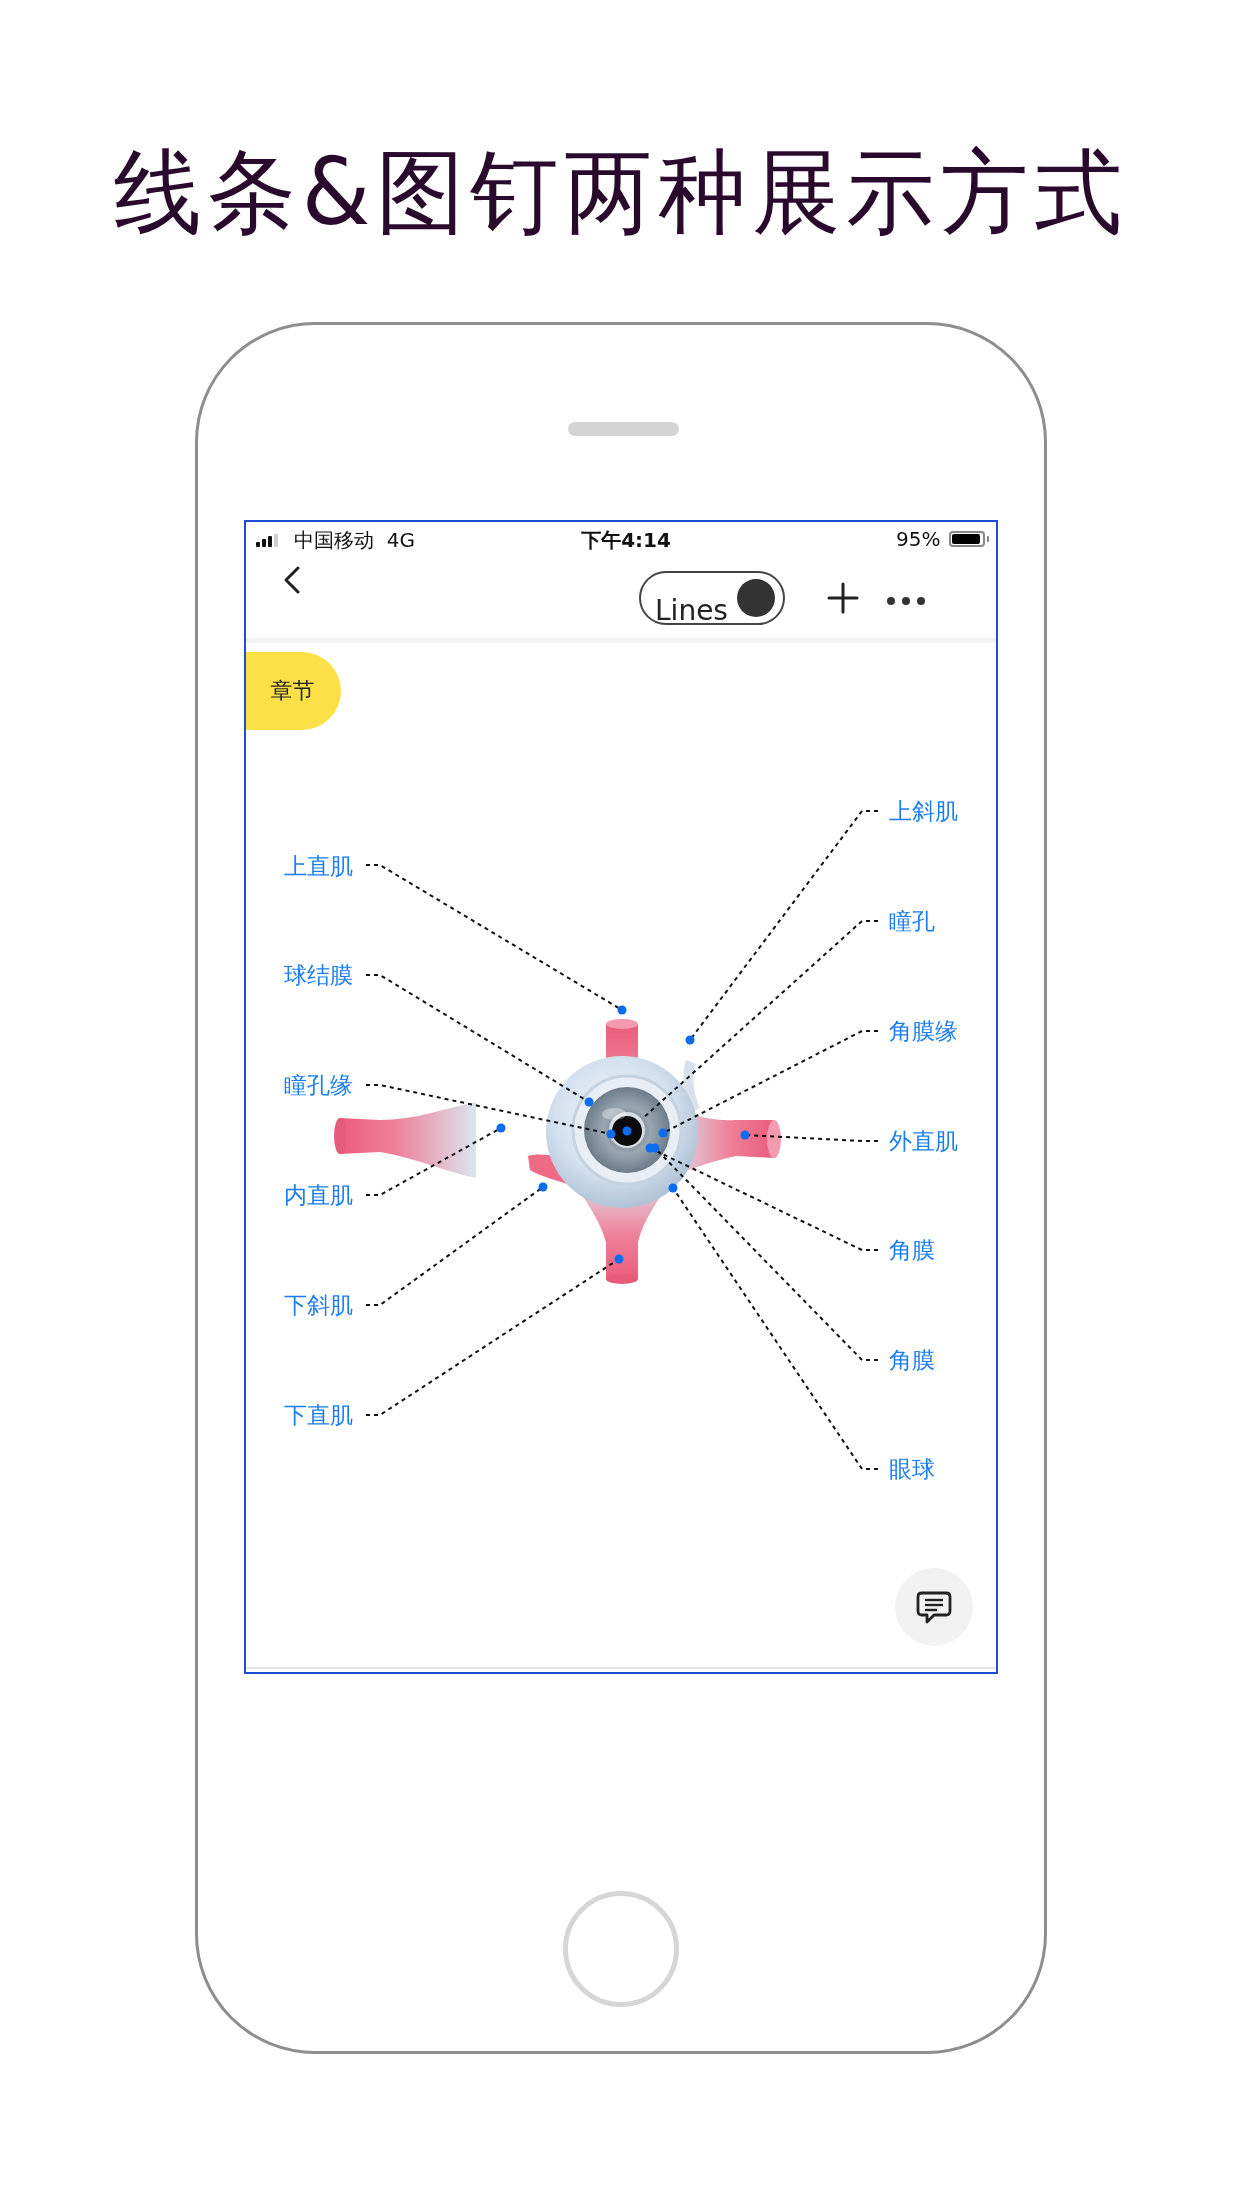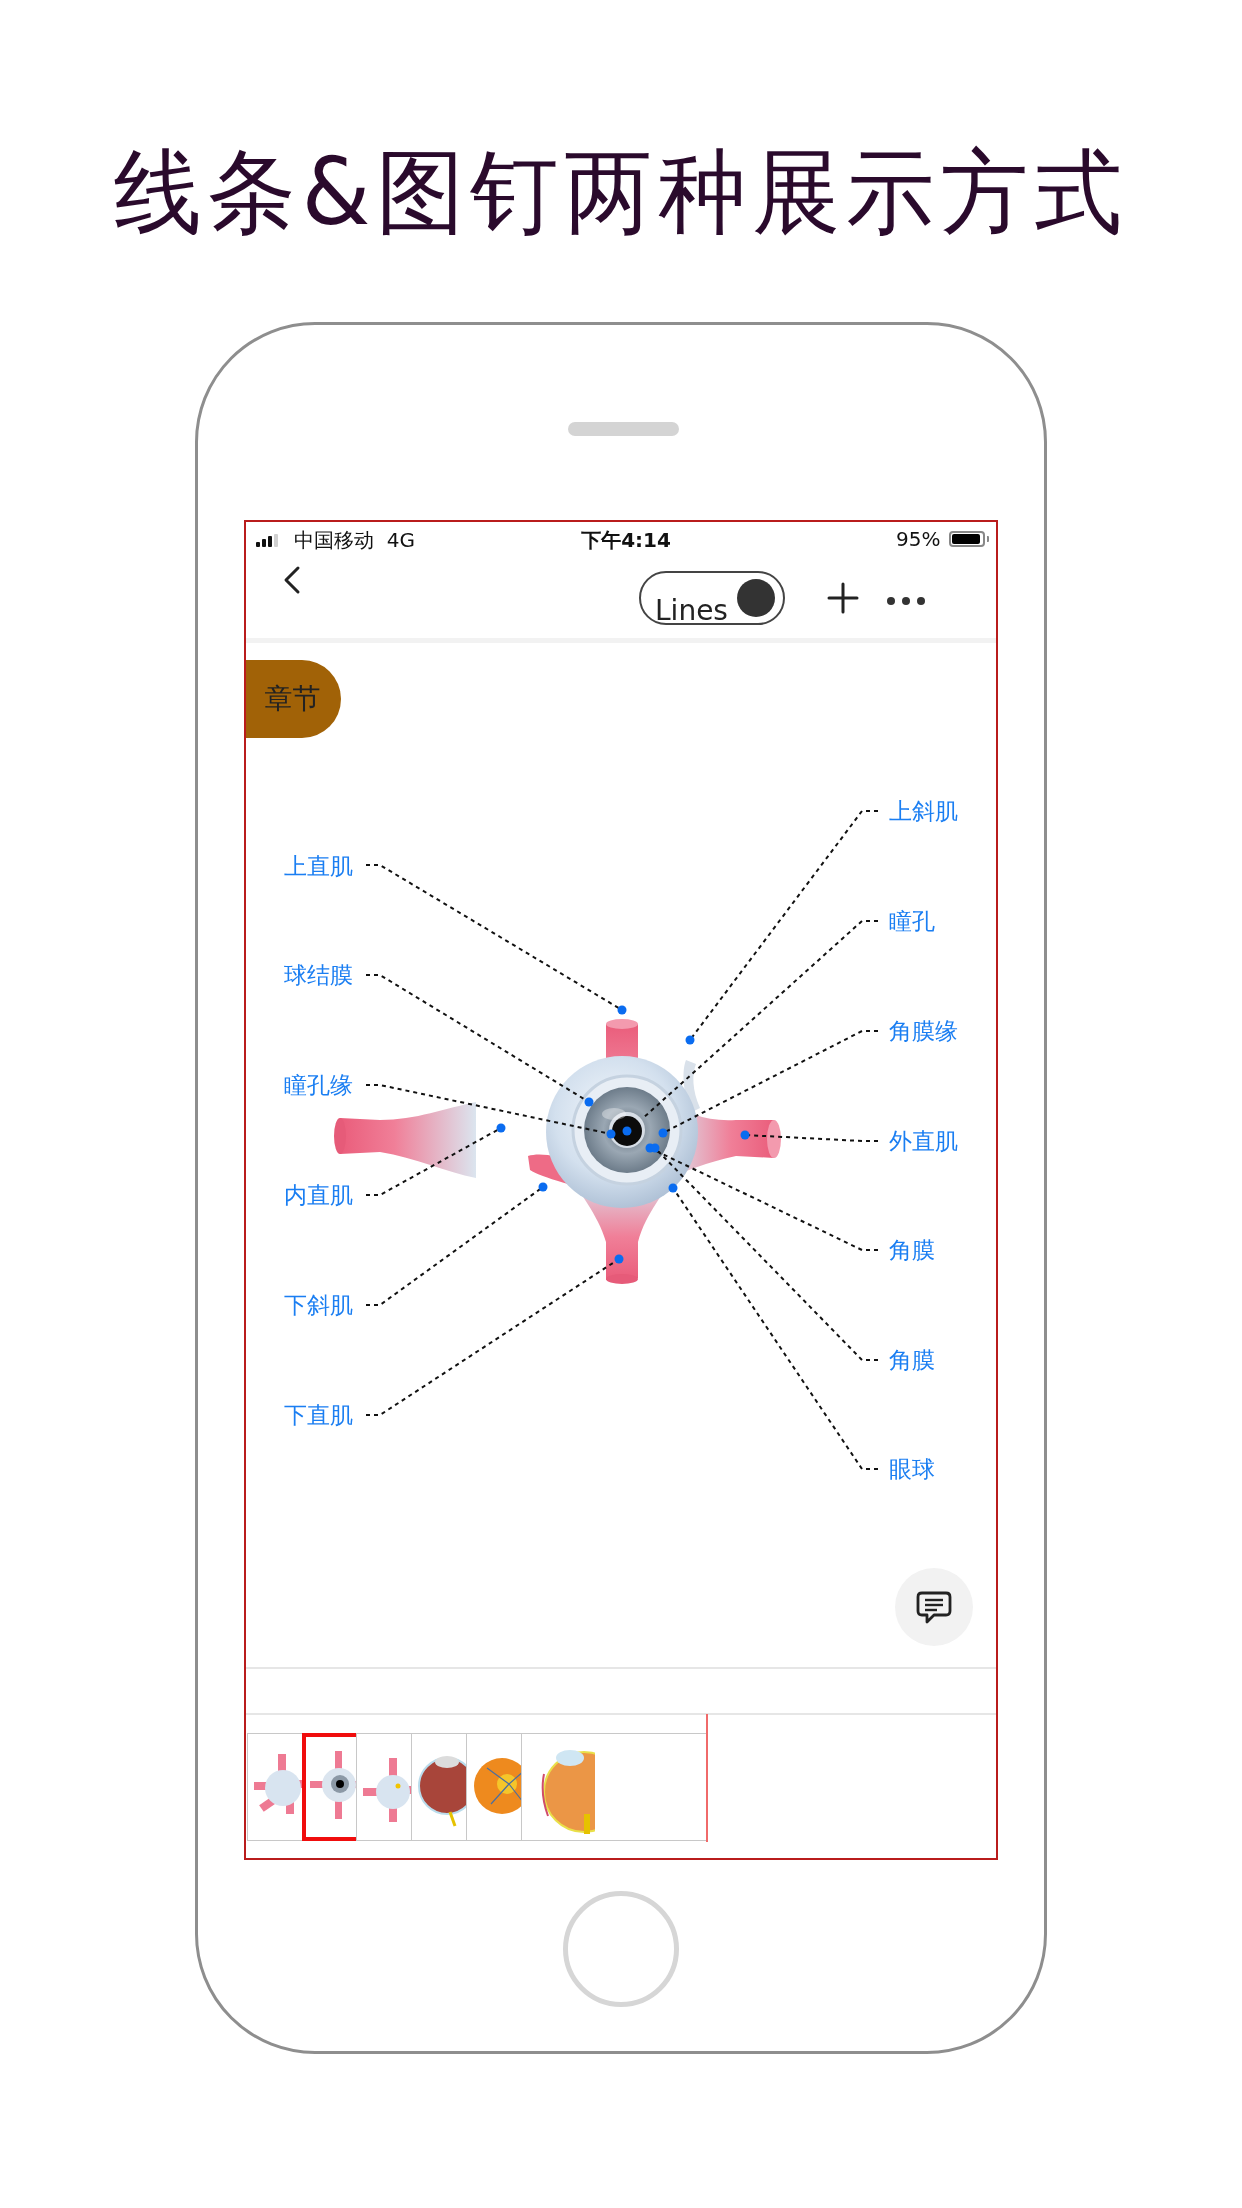--- a/index.html
+++ b/index.html
@@ -1,21 +1,21 @@
 <!DOCTYPE html>
 <html><head>
 <meta charset="utf-8">
 <style>
   html, body { margin:0; padding:0; }
   body { width:1242px; height:2208px; background:#ffffff; position:relative; overflow:hidden; font-family:"DejaVu Sans","Liberation Sans",sans-serif; }
   .abs { position:absolute; }
   .headline { left:0; width:1242px; top:138px; text-align:center; font-size:88px; color:#2a0a2c; letter-spacing:6px; line-height:110px; transform:scaleY(1.05); }
   .phone { left:195px; top:322px; width:852px; height:1732px; border:3px solid #8e8e8e; border-radius:120px; box-sizing:border-box; background:#fff; }
   .speaker { left:568px; top:422px; width:111px; height:14px; background:#d4d4d4; border-radius:7px; }
-  .screen { left:244px; top:520px; width:754px; height:1340px; border:2px solid #b91c1c; box-sizing:border-box; background:#fff; overflow:hidden; }
+  .screen { left:244px; top:520px; width:754px; height:1154px; border:2px solid #1d4ed8; box-sizing:border-box; background:#fff; overflow:hidden; }
   .home { left:563px; top:1891px; width:116px; height:116px; border:5px solid #d6d6d6; border-radius:50%; box-sizing:border-box; }
 
   
   .status { left:0; top:0; width:750px; height:36px; font-size:20px; color:#111; }
   .sig { left:10px; top:12px; display:flex; align-items:flex-end; gap:2px; }
   .sig i { display:block; width:4px; background:#111; border-radius:1px; }
   .carrier { left:48px; top:5px; }
   .time { left:330px; top:5px; width:100px; text-align:center; font-weight:bold; }
   .batt-pct { left:650px; top:5px; }
   .battery { left:703px; top:9px; width:36px; height:16px; border:2px solid #888; border-radius:4px; box-sizing:border-box; padding:1px; }
@@ -23,21 +23,21 @@
   .batt-tip { left:741px; top:14px; width:2px; height:6px; background:#888; border-radius:0 1px 1px 0; }
 
   .back { left:28px; top:38px; width:40px; height:40px; }
   .toggle { left:393px; top:49px; width:146px; height:54px; border:2px solid #444; border-radius:27px; box-sizing:border-box; }
   .toggle-label { left:14px; top:9px; font-size:28px; color:#222;margin-top:12px; }
   .toggle-knob { left:96px; top:6px; width:38px; height:38px; border-radius:50%; background:#333; }
   .plus { left:577px; top:56px; width:40px; height:40px; }
   .more { left:640px; top:70px; width:40px; height:12px; }
   .nav-divider { left:0; top:116px; width:750px; height:5px; background:#f2f2f2; }
 
-  .chapter { left:-10px; top:138px; width:105px; height:78px; background:#a16207; border-radius:0 40px 40px 0; font-size:28px; color:#222; display:flex; align-items:center; justify-content:center; padding-left:8px; box-sizing:border-box; }
+  .chapter { left:-10px; top:130px; width:105px; height:78px; background:#fde047; border-radius:0 40px 40px 0; font-size:22px; color:#222; display:flex; align-items:center; justify-content:center; padding-left:8px; box-sizing:border-box; }
 
   .label { font-size:23px; color:#1a7ef2; line-height:30px; white-space:nowrap;text-align:right; }
   .lines-svg { left:0; top:0; }
 
   .comment-btn { left:649px; top:1046px; width:78px; height:78px; border-radius:50%; background:#f2f2f2; display:flex; align-items:center; justify-content:center; }
   .div1 { left:0; top:1145px; width:750px; height:2px; background:#e6e6e6; }
   .page-ind { left:0; top:1155px; width:750px; text-align:center; font-size:20px; color:#222; line-height:28px; }
   .div2 { left:0; top:1191px; width:750px; height:2px; background:#e6e6e6; }
   .thumb { top:1211px; width:73px; height:108px; border:1.5px solid #c8c8c8; box-sizing:border-box; background:#fff; overflow:hidden; }
   .thumb.active { border:4px solid #f00d0d; }

